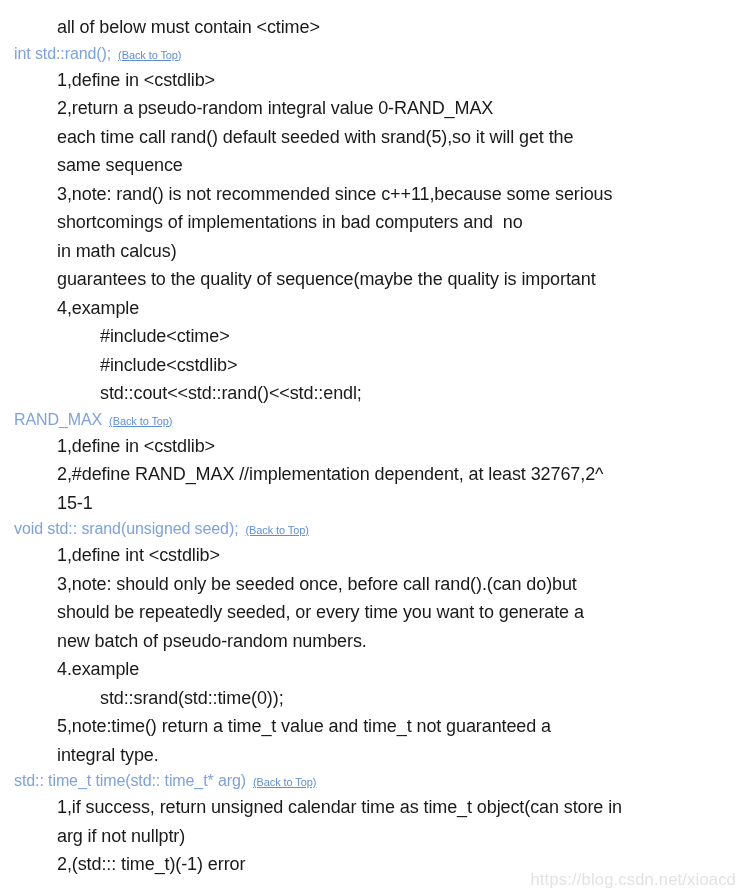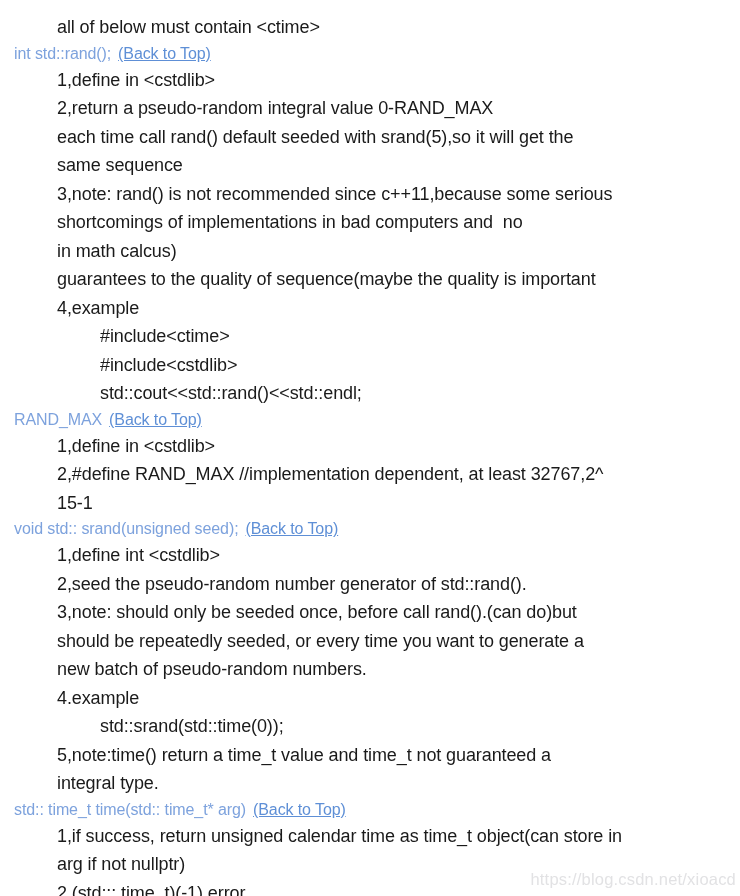--- a/index.html
+++ b/index.html
@@ -31,21 +31,21 @@
   .line.code { padding-left: 100px; }
   .line.heading {
     padding-left: 14px;
     font-size: 16px;
     line-height: 24px;
     height: 24px;
     color: var(--heading);
   }
   .back-link {
     color: var(--link);
-    font-size: 16px;
+    font-size: 11px;
     text-decoration: underline;
     margin-left: 7px;
     cursor: pointer;
   }
   .watermark {
     position: absolute;
     right: 4px;
     bottom: 7px;
     font-size: 16.5px;
     color: var(--watermark);
@@ -70,21 +70,20 @@
     <div class="line body">4,example</div>
     <div class="line code">#include&lt;ctime&gt;</div>
     <div class="line code">#include&lt;cstdlib&gt;</div>
     <div class="line code">std::cout&lt;&lt;std::rand()&lt;&lt;std::endl;</div>
     <div class="line heading"><span>RAND_MAX</span><a class="back-link">(Back to Top)</a></div>
     <div class="line body">1,define in &lt;cstdlib&gt;</div>
     <div class="line body">2,#define RAND_MAX //implementation dependent, at least 32767,2^</div>
     <div class="line body">15-1</div>
     <div class="line heading"><span>void std:: srand(unsigned seed);</span><a class="back-link">(Back to Top)</a></div>
     <div class="line body">1,define int &lt;cstdlib&gt;</div>
-    <div class="line body">2,seed the pseudo-random number generator of std::rand().</div>
     <div class="line body">3,note: should only be seeded once, before call rand().(can do)but</div>
     <div class="line body">should be repeatedly seeded, or every time you want to generate a</div>
     <div class="line body">new batch of pseudo-random numbers.</div>
     <div class="line body">4.example</div>
     <div class="line code">std::srand(std::time(0));</div>
     <div class="line body">5,note:time() return a time_t value and time_t not guaranteed a</div>
     <div class="line body">integral type.</div>
     <div class="line heading"><span>std:: time_t time(std:: time_t* arg)</span><a class="back-link">(Back to Top)</a></div>
     <div class="line body">1,if success, return unsigned calendar time as time_t object(can store in</div>
     <div class="line body">arg if not nullptr)</div>

